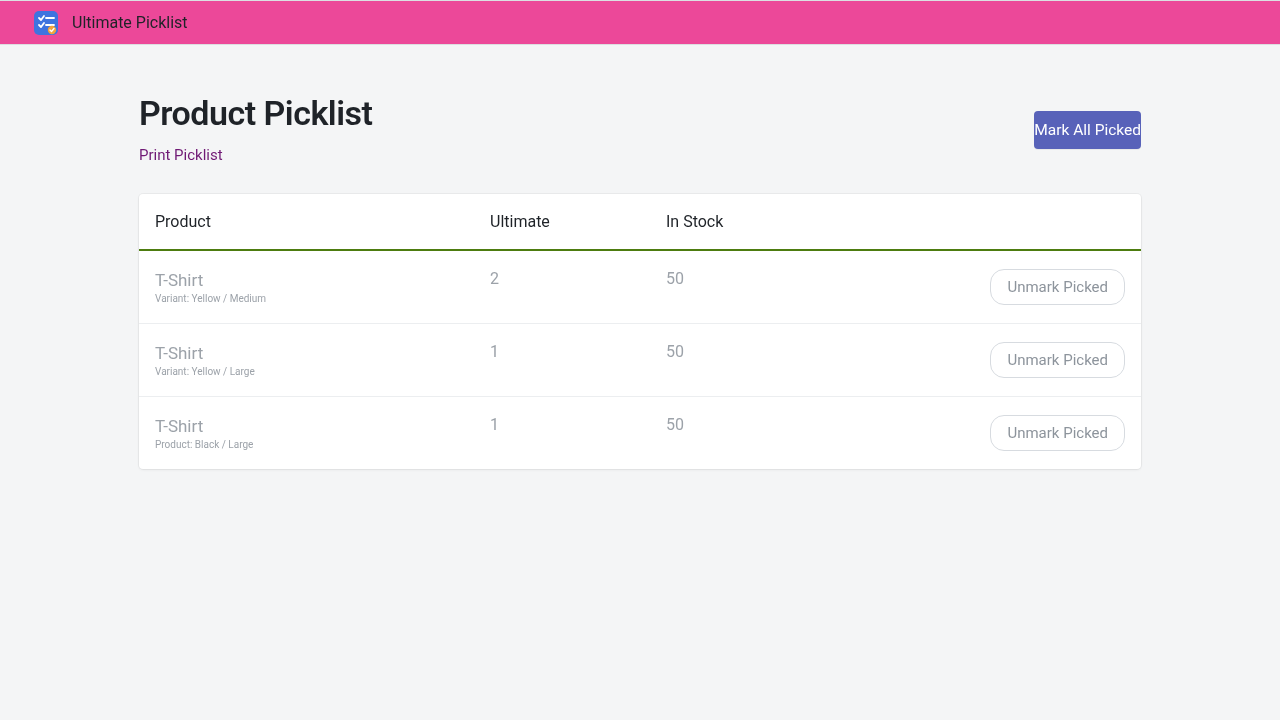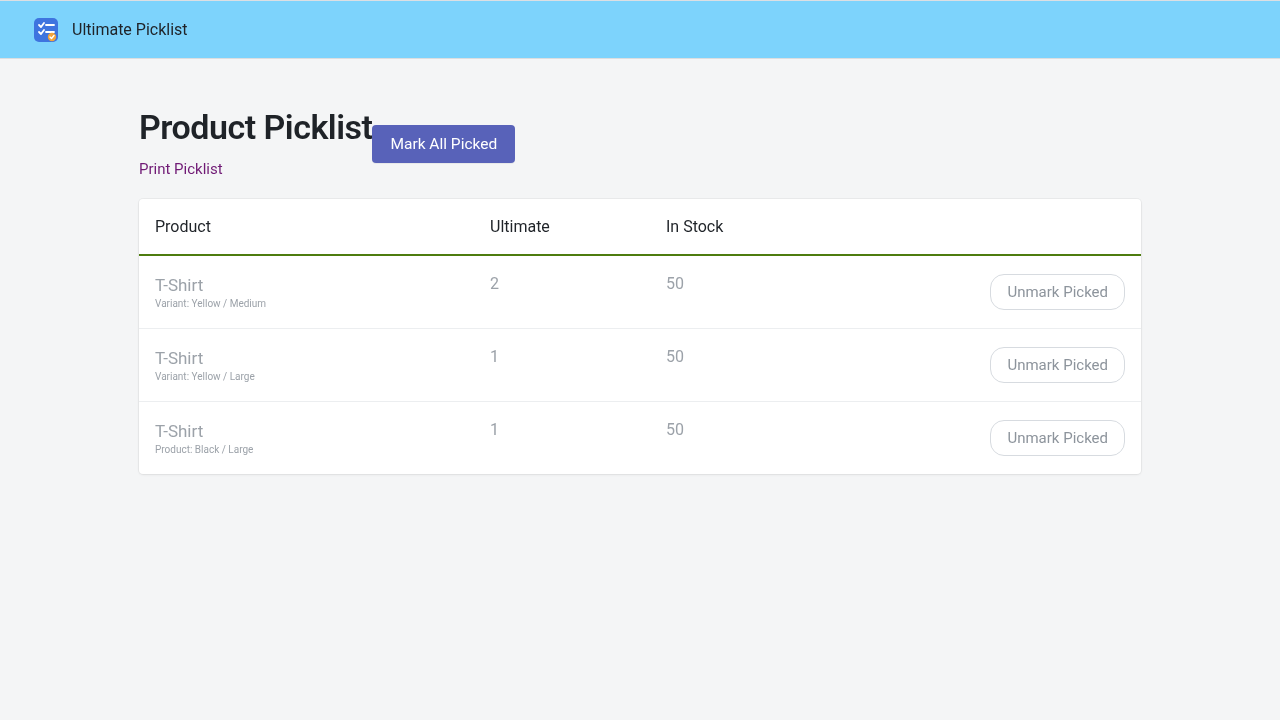--- a/index.html
+++ b/index.html
@@ -7,66 +7,67 @@
     width: 1280px;
     height: 720px;
     font-family: "Segoe UI", -apple-system, BlinkMacSystemFont, Roboto, "Helvetica Neue", Arial, sans-serif;
     background: #f4f5f6;
     color: #1f2328;
   }
   .top-border { border-top: 1px solid #dcdfe3; }
   .header {
     display: flex;
     align-items: center;
-    height: 58px;
-    background: #7dd3fc;
+    height: 44px;
+    background: #ec4899;
     border-bottom: 1px solid #dcdee0;
     padding: 0 34px;
     gap: 14px;
   }
   .app-icon {
     width: 24px; height: 24px;
     display: inline-flex; align-items: center; justify-content: center;
   }
   .app-icon svg { width: 100%; height: 100%; }
   .app-title {
     font-size: 16px;
     color: #1f2328;
     font-weight: 400;
   }
   .container {
     width: 1002px;
     margin: 0 auto;
   }
   .page-head {
     display: flex;
+    justify-content: space-between;
     align-items: flex-start;
     margin-top: 48px;
-    margin-bottom: 21px;
+    margin-bottom: 30px;
   }
   .page-title {
     font-size: 34px;
     font-weight: 600;
     letter-spacing: -0.5px;
     color: #1f2328;
     line-height: 1.2;
   }
   .print-link {
     font-size: 15px;
     color: #701a75;
     margin-top: 12px;
     cursor: pointer;
     display: inline-block;
   }
   .primary-btn {
     background: #5862b9;
     color: #fff;
     border: none;
     font-size: 15.5px;
-    padding: 10px 18px;
+    padding: 10px 0;
     border-radius: 4px;
     cursor: pointer;
     box-shadow: 0 1px 0 rgba(0,0,0,0.05);
     margin-top: 18px;
     font-family: inherit;
   }
   .card {
     background: #fff;
     border-radius: 4px;
     box-shadow: 0 0 0 1px rgba(0,0,0,0.04), 0 1px 3px rgba(0,0,0,0.06);

